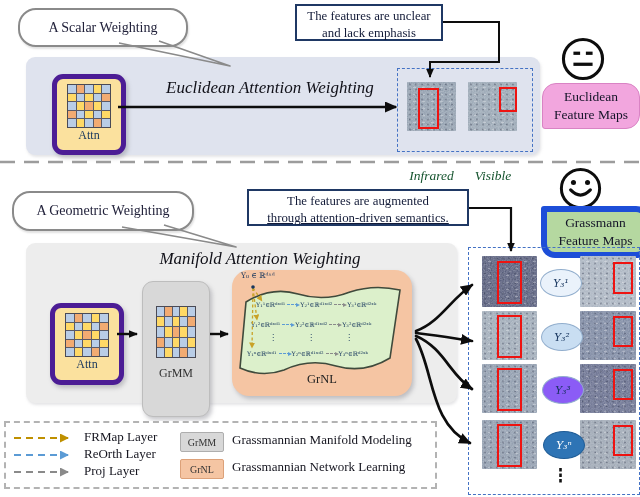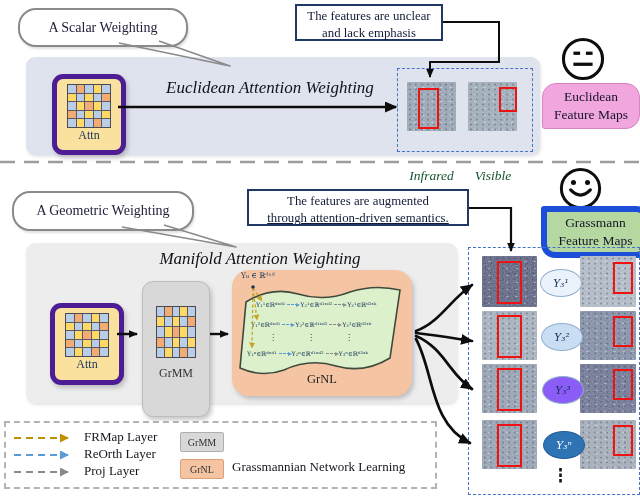--- a/index.html
+++ b/index.html
@@ -287,20 +287,21 @@
 
   <div class="imglabel" style="left:480px;top:467px;width:60px">Infrared</div>
   <div class="dots-col" style="left:553px;top:467px">⋮</div>
   <div class="imglabel" style="left:578px;top:467px;width:56px">Visible</div>
 
   <div id="legend"></div>
   <div class="leglabel" style="left:84px;top:429px">FRMap Layer</div>
   <div class="leglabel" style="left:84px;top:446px">ReOrth Layer</div>
   <div class="leglabel" style="left:84px;top:463px">Proj Layer</div>
   <div class="chip gray" style="left:180px;top:432px">GrMM</div>
+  <div class="leglabel" style="left:232px;top:432px">Grassmannian Manifold Modeling</div>
   <div class="chip orange" style="left:180px;top:459px">GrNL</div>
   <div class="leglabel" style="left:232px;top:459px">Grassmannian Network Learning</div>
 
   <svg id="overlay" width="640" height="497" viewBox="0 0 640 497">
     <defs>
       <marker id="mB" markerUnits="userSpaceOnUse" markerWidth="10" markerHeight="8" refX="8.5" refY="4" orient="auto">
         <path d="M0,0 L9.5,4 L0,8 Z" fill="#0d0d0d"></path>
       </marker>
       <marker id="mBig" markerUnits="userSpaceOnUse" markerWidth="13" markerHeight="11" refX="11" refY="5.5" orient="auto">
         <path d="M0,0 L12.5,5.5 L0,11 Z" fill="#0d0d0d"></path>

